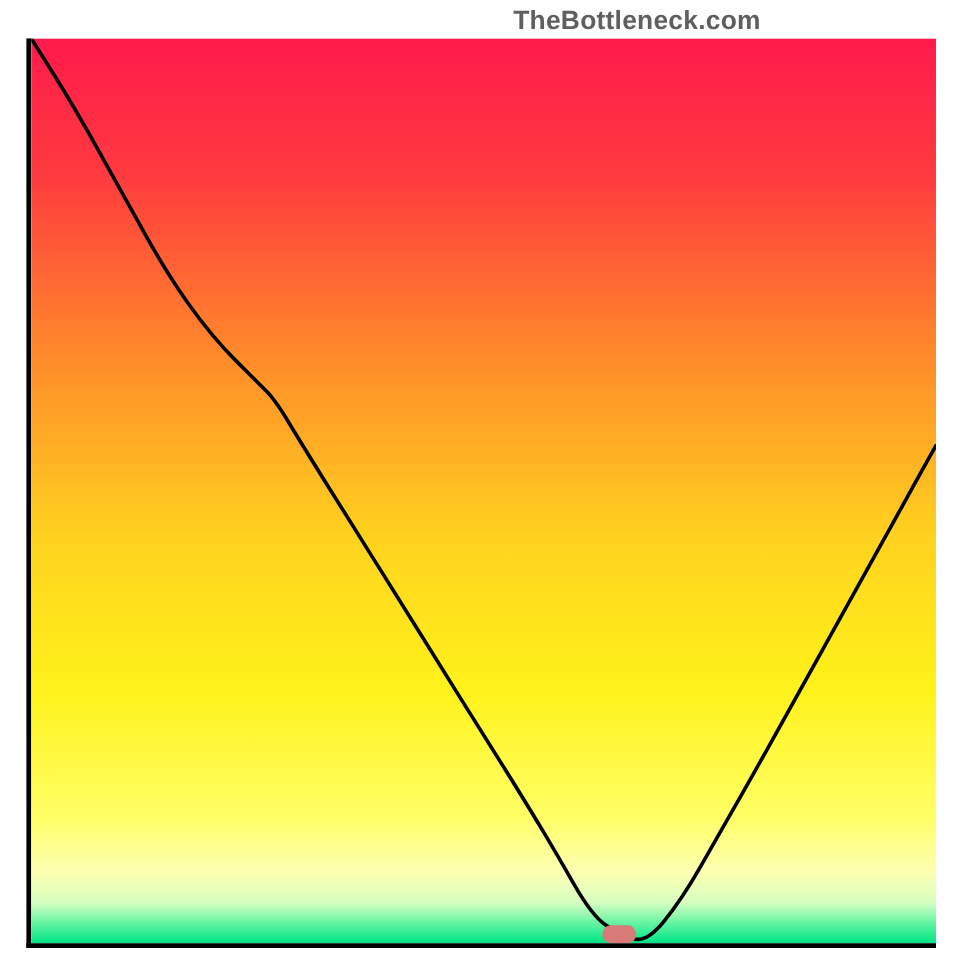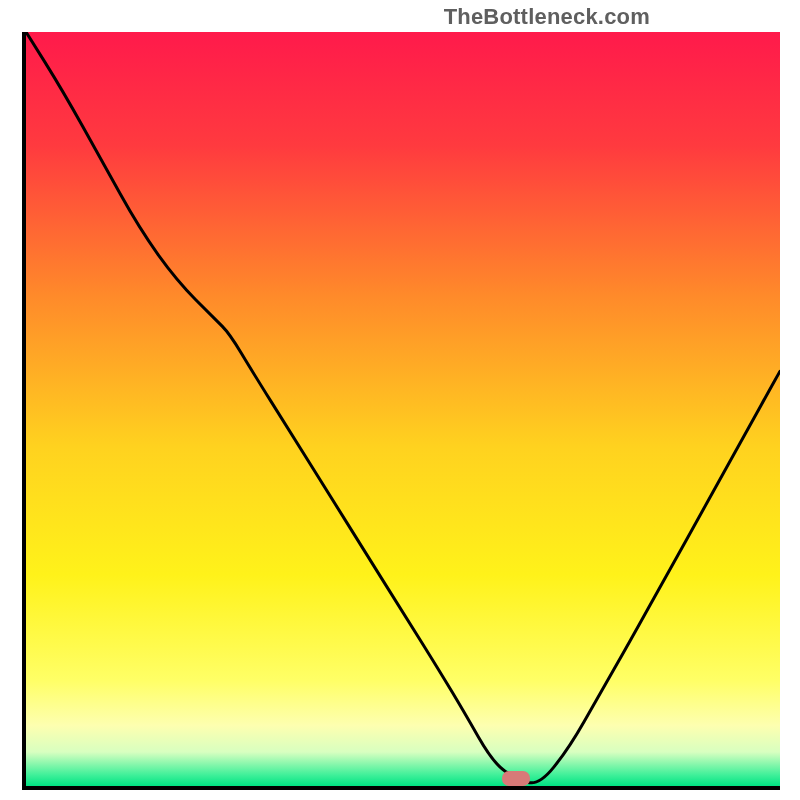--- a/index.html
+++ b/index.html
@@ -7,21 +7,20 @@
     padding: 0;
     width: 800px;
     height: 800px;
     background: #ffffff;
     font-family: Arial, Helvetica, sans-serif;
   }
   .frame {
     position: relative;
     width: 644px;
     height: 800px;
-    padding-left: 16px;
   }
   .watermark {
     position: absolute;
     top: 4px;
     right: 10px;
     font-size: 22px;
     font-weight: 600;
     color: #5f5f5f;
     letter-spacing: 0.2px;
   }

